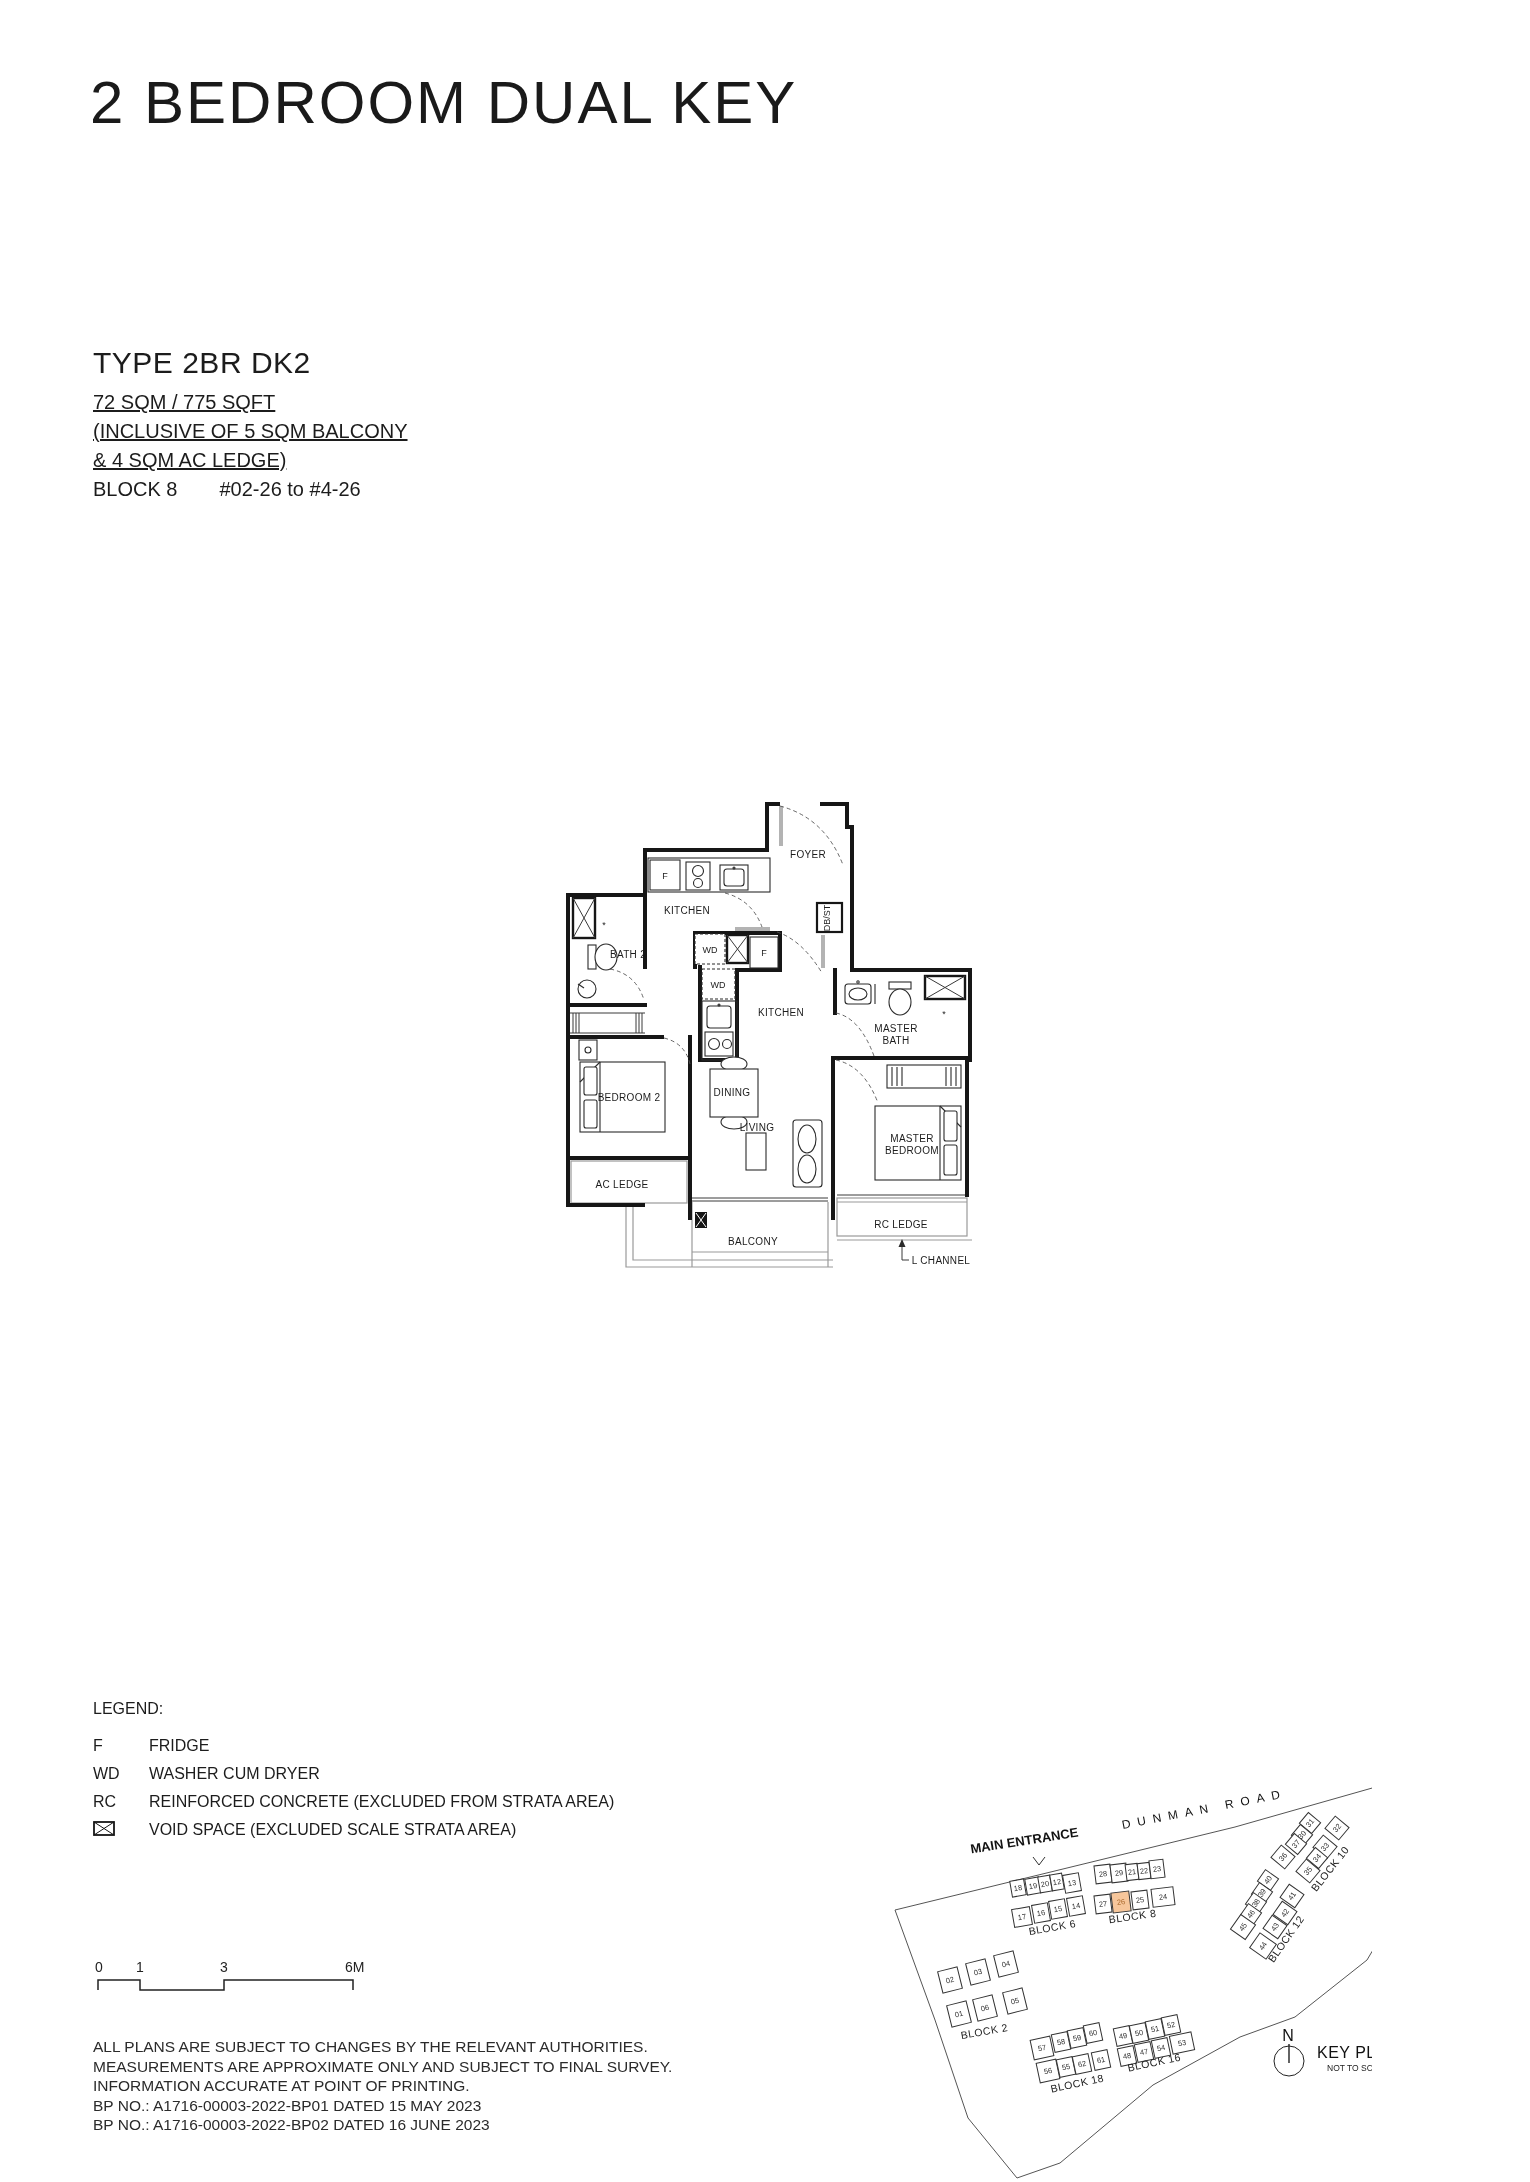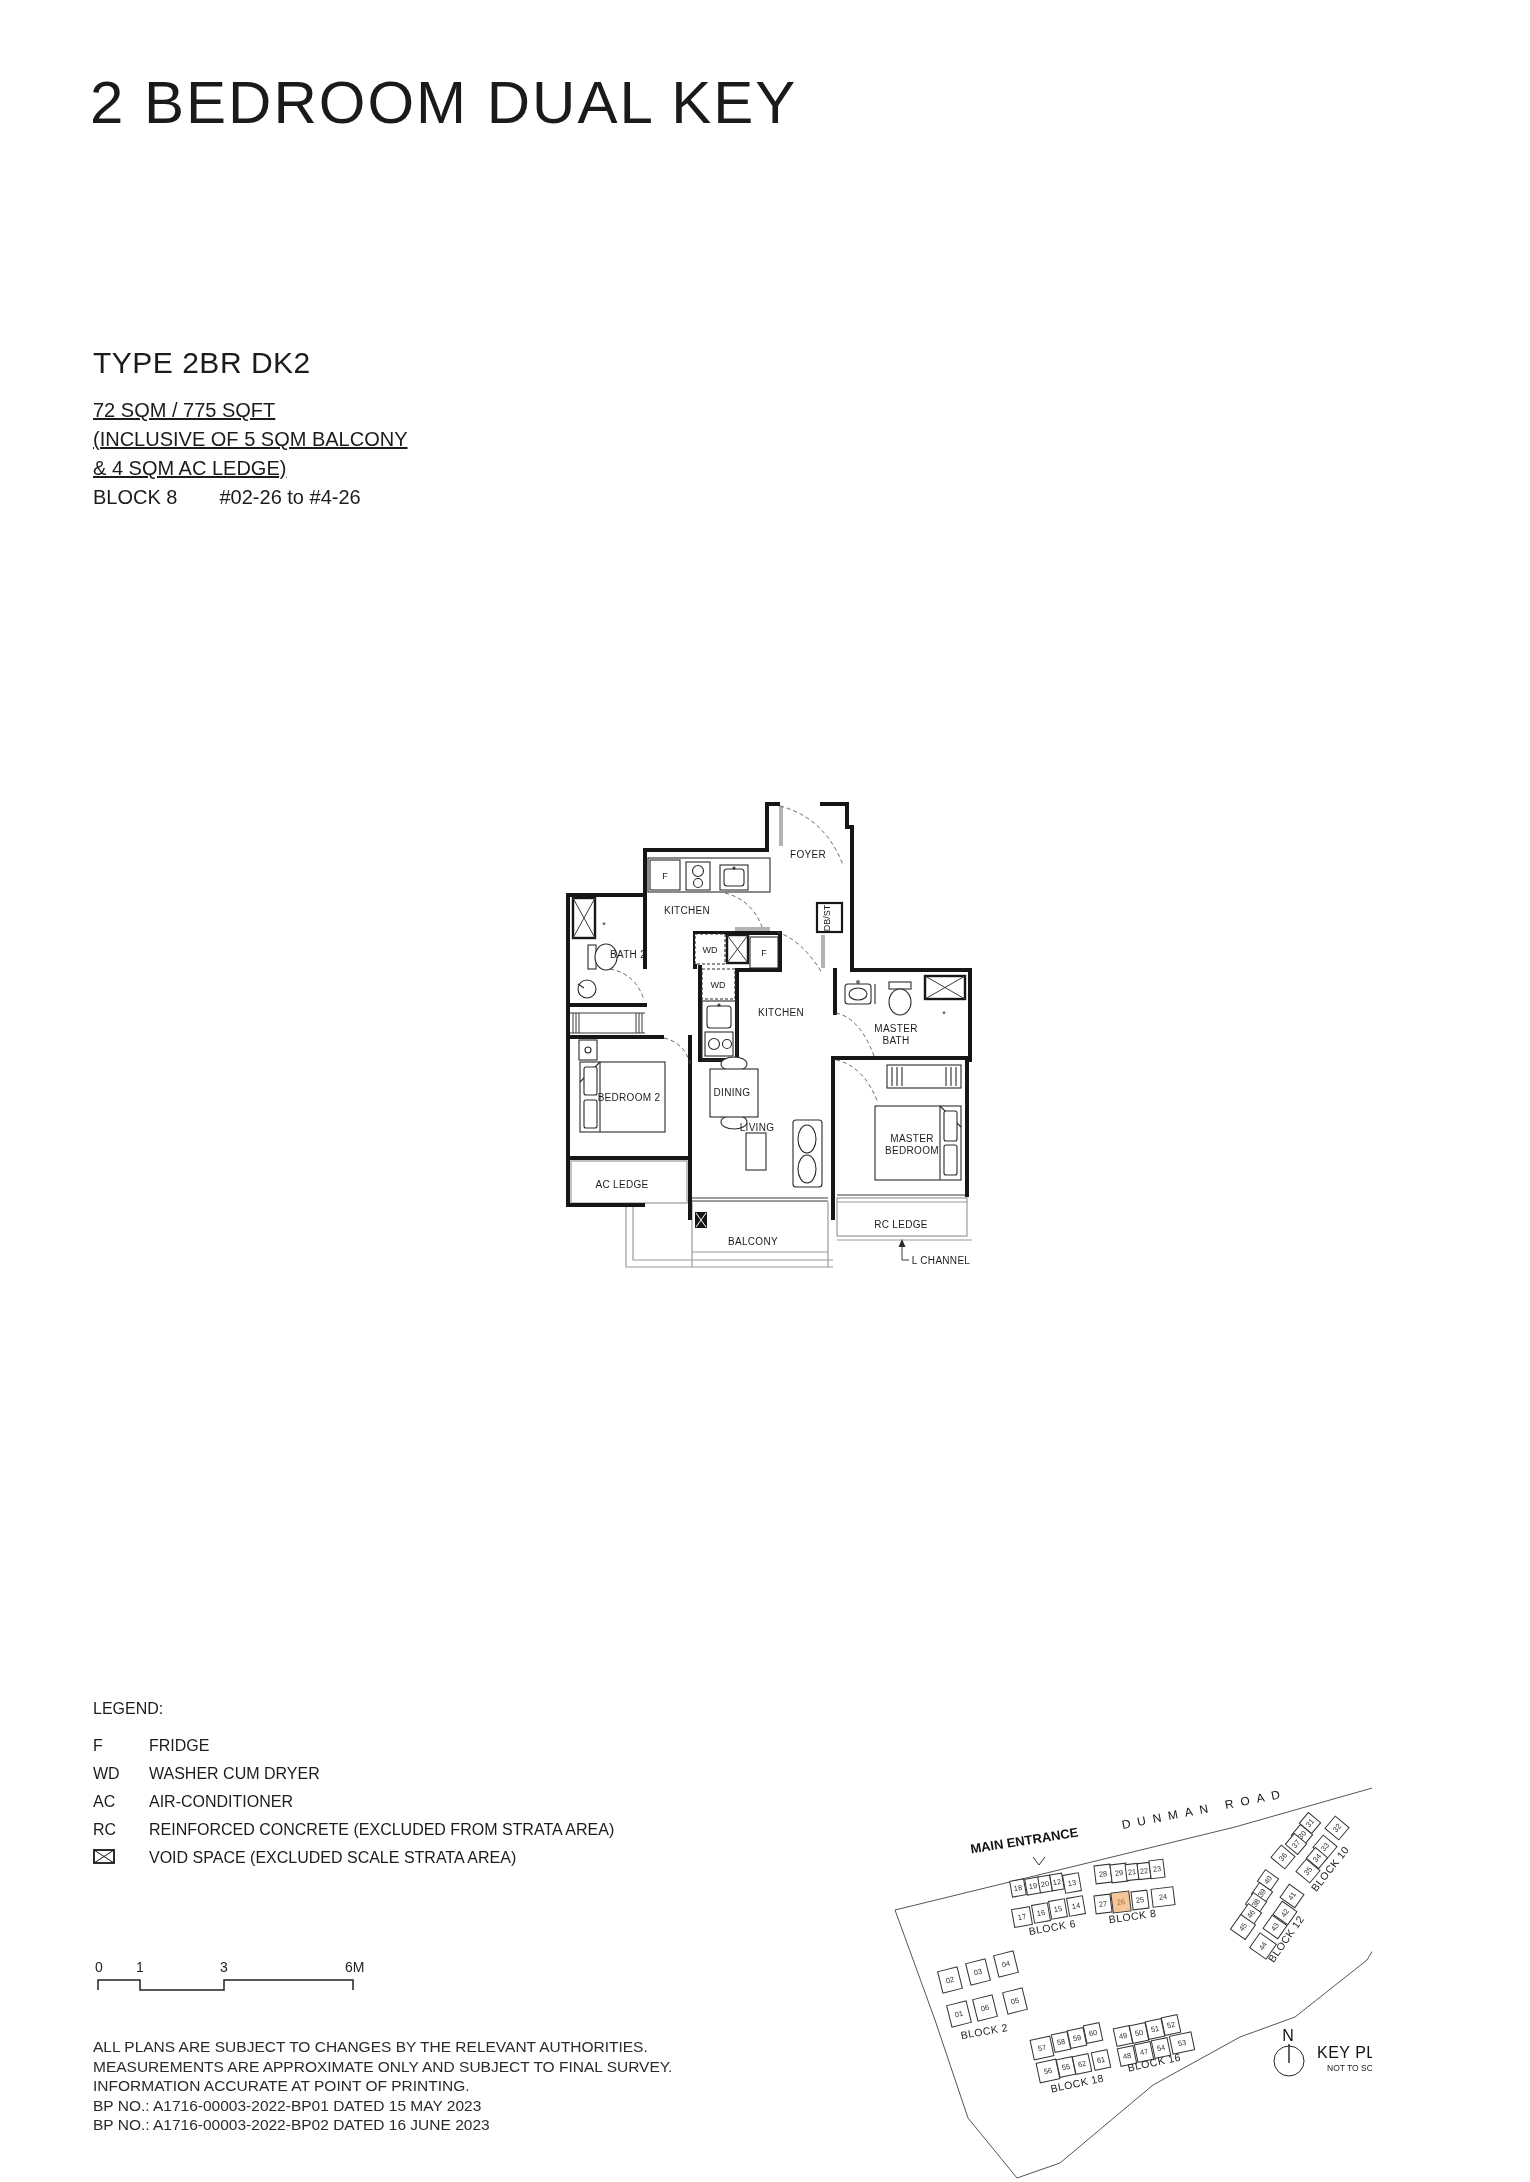--- a/index.html
+++ b/index.html
@@ -3,21 +3,21 @@
 <meta charset="utf-8">
 <style>
   html,body{margin:0;padding:0;background:#fff;}
   .page{position:relative;width:1372px;height:2182px;background:#ffffff;
         font-family:"Liberation Sans", sans-serif;color:#1c1c1c;overflow:hidden;}
 
   .title{position:absolute;left:90px;top:68px;font-size:60px;font-weight:300;
          letter-spacing:2px;color:#1a1a1a;}
 
   .unit-info{position:absolute;left:93px;top:346px;}
-  .unit-info .type{font-size:30px;font-weight:400;letter-spacing:.5px;margin-bottom:16px;}
+  .unit-info .type{font-size:30px;font-weight:400;letter-spacing:.5px;margin-bottom:8px;}
   .unit-info .line{font-size:20px;line-height:29px;font-weight:300;text-decoration:underline;}
   .unit-info .blockline{font-size:20px;line-height:29px;font-weight:300;}
   .unit-info .blockline .stack{margin-left:42px;}
 
   .plan-wrap{position:absolute;left:540px;top:770px;width:500px;height:560px;}
 
   .legend{position:absolute;left:93px;top:1700px;font-weight:300;}
   .legend .lg-title{font-size:16px;margin-bottom:14px;}
   .lg-row{display:flex;align-items:center;height:28px;font-size:16px;}
   .lg-abbr{width:56px;flex:0 0 56px;}
@@ -281,24 +281,20 @@
     <div class="lg-title">LEGEND:</div>
     <div class="lg-row">
       <span class="lg-abbr">F</span>
       <span class="lg-desc">FRIDGE</span>
     </div>
     <div class="lg-row">
       <span class="lg-abbr">WD</span>
       <span class="lg-desc">WASHER CUM DRYER</span>
     </div>
     <div class="lg-row">
-      <span class="lg-abbr">AC</span>
-      <span class="lg-desc">AIR-CONDITIONER</span>
-    </div>
-    <div class="lg-row">
       <span class="lg-abbr">RC</span>
       <span class="lg-desc">REINFORCED CONCRETE (EXCLUDED FROM STRATA AREA)</span>
     </div>
     <div class="lg-row">
       <span class="lg-abbr">
         <svg class="void-icon" width="22" height="15" viewBox="0 0 22 15">
           <rect x="1" y="1" width="20" height="13" fill="none" stroke="#161616" stroke-width="1.8"></rect>
           <line x1="1" y1="1" x2="21" y2="14" stroke="#161616" stroke-width="1"></line>
           <line x1="21" y1="1" x2="1" y2="14" stroke="#161616" stroke-width="1"></line>
         </svg>

